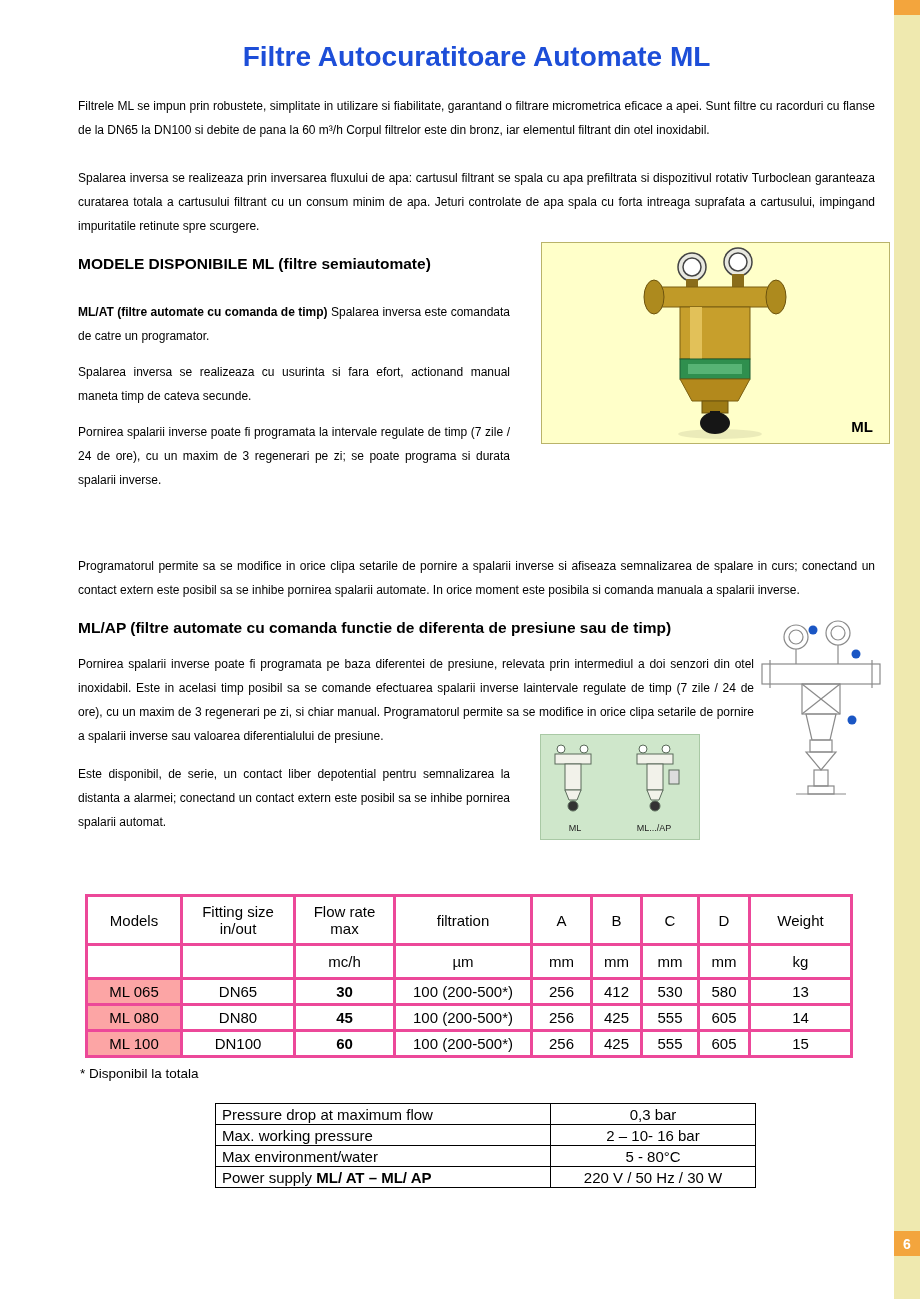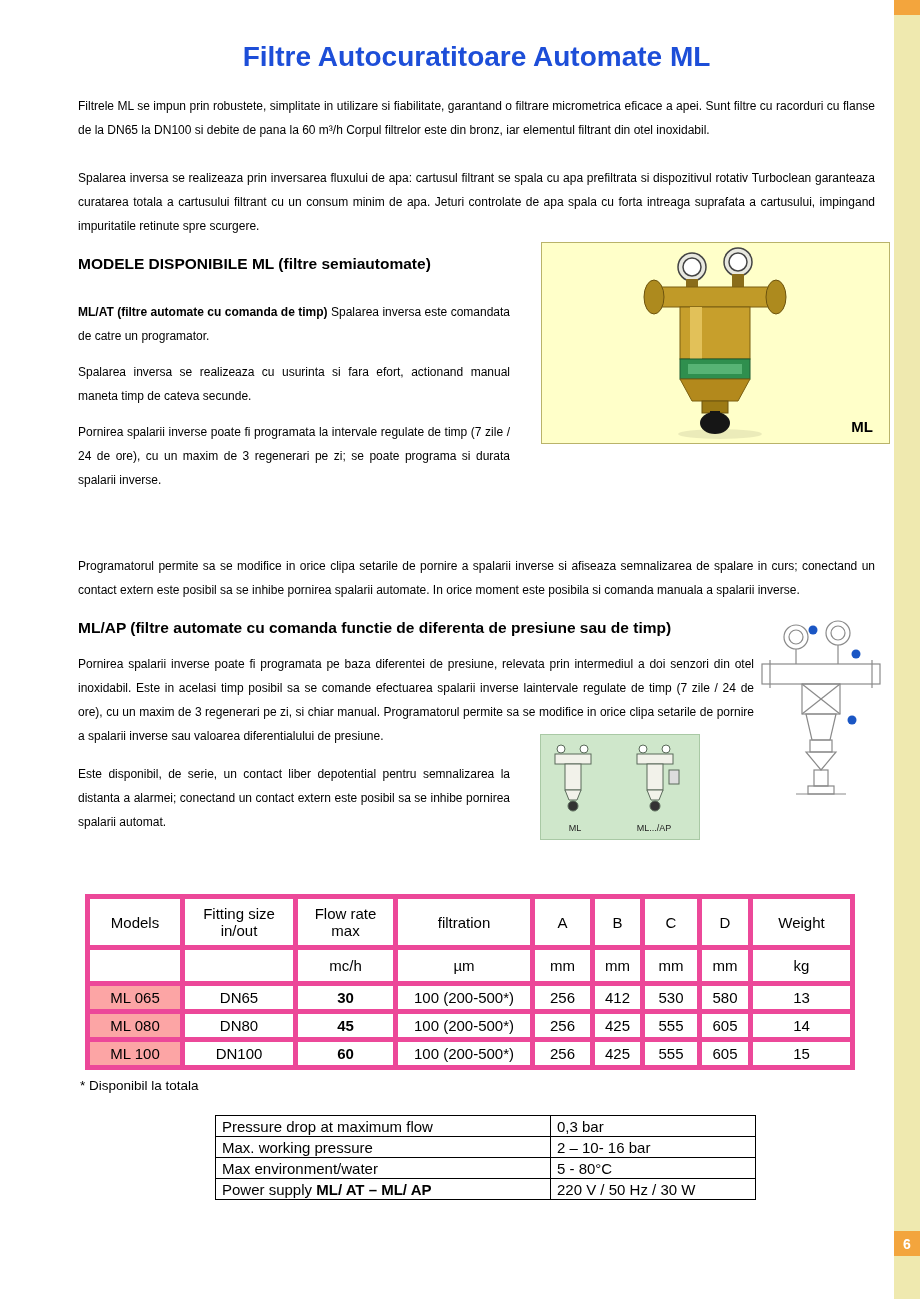--- a/index.html
+++ b/index.html
@@ -21,31 +21,31 @@
   .mlapwide{width:676px}
   .photo-box{position:absolute;top:-10px;right:-15px;width:347px;height:200px;
              background:#ffffc9;border:1px solid #b9b36a}
   .photo-label{position:absolute;right:16px;bottom:8px;font-weight:700;font-size:15px}
   .mini-diagram{position:absolute;left:462px;top:118px;width:160px;height:106px;
                 background:#cfe7cb;border:1px solid #a9c9a5;padding-top:5px;box-sizing:border-box}
   .mini-labels{display:flex;justify-content:space-around;font-size:9px;color:#222;margin-top:-1px}
   .tech-drawing{position:absolute;left:678px;top:4px;width:135px;height:195px}
   table{border-collapse:collapse}
   .spec-table{margin:16px 0 0 7px;width:765px;font-size:15px;table-layout:fixed}
-  .spec-table th,.spec-table td{border:5px solid #ec4899;text-align:center;vertical-align:middle;
+  .spec-table th,.spec-table td{border:3px solid #ec4899;text-align:center;vertical-align:middle;
                                 font-weight:400;padding:1px 3px}
   .spec-table .hrow th{height:44px}
   .spec-table .urow th{height:29px}
   .spec-table .drow td{height:21px}
   .spec-table td.model{background:#fca5a5;font-weight:400}
   .spec-table td.flow{font-weight:700}
   .footnote{margin:8px 0 0 2px;font-size:13.5px}
   .cond-table{margin:22px 0 0 137px;width:540px;font-size:15px;table-layout:fixed}
   .cond-table td{border:1px solid #000;height:20px;padding:0 6px;vertical-align:middle}
-  .cond-table td.val{}
+  .cond-table td.val{text-align:center}
   b{font-weight:700}
 </style>
 </head>
 <body>
 
 <div class="stripe"></div>
 <div class="corner"></div>
 <div class="pagenum">
   <span>6</span>
 </div>

